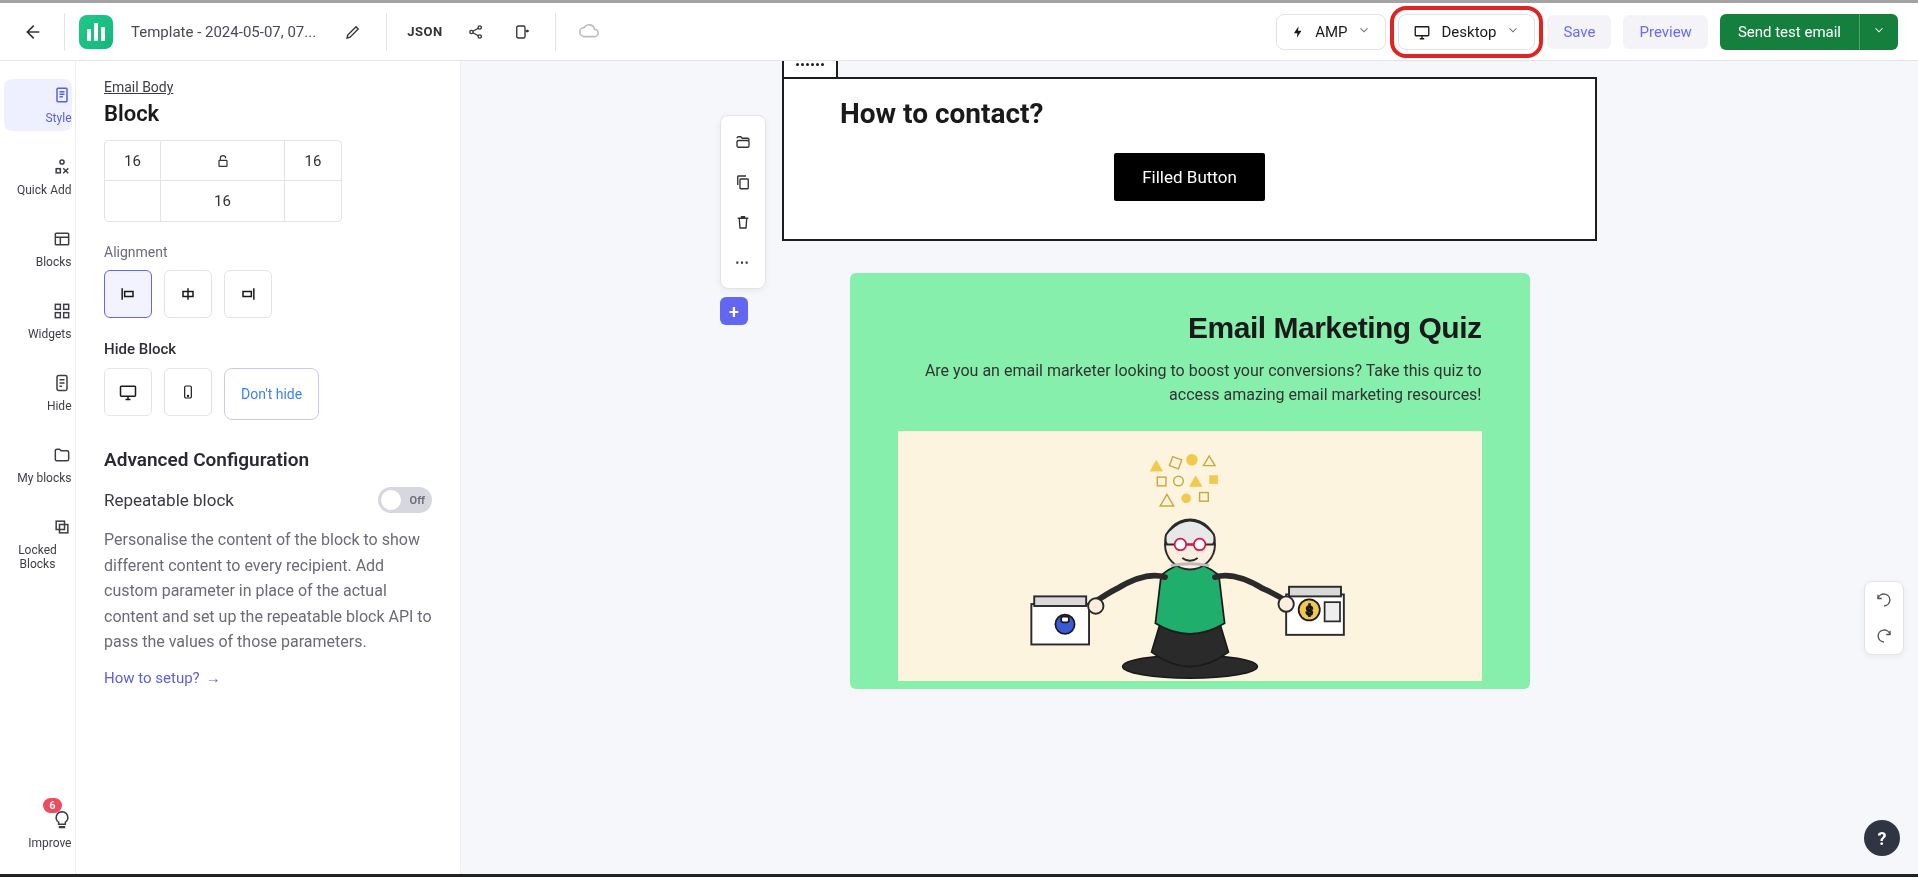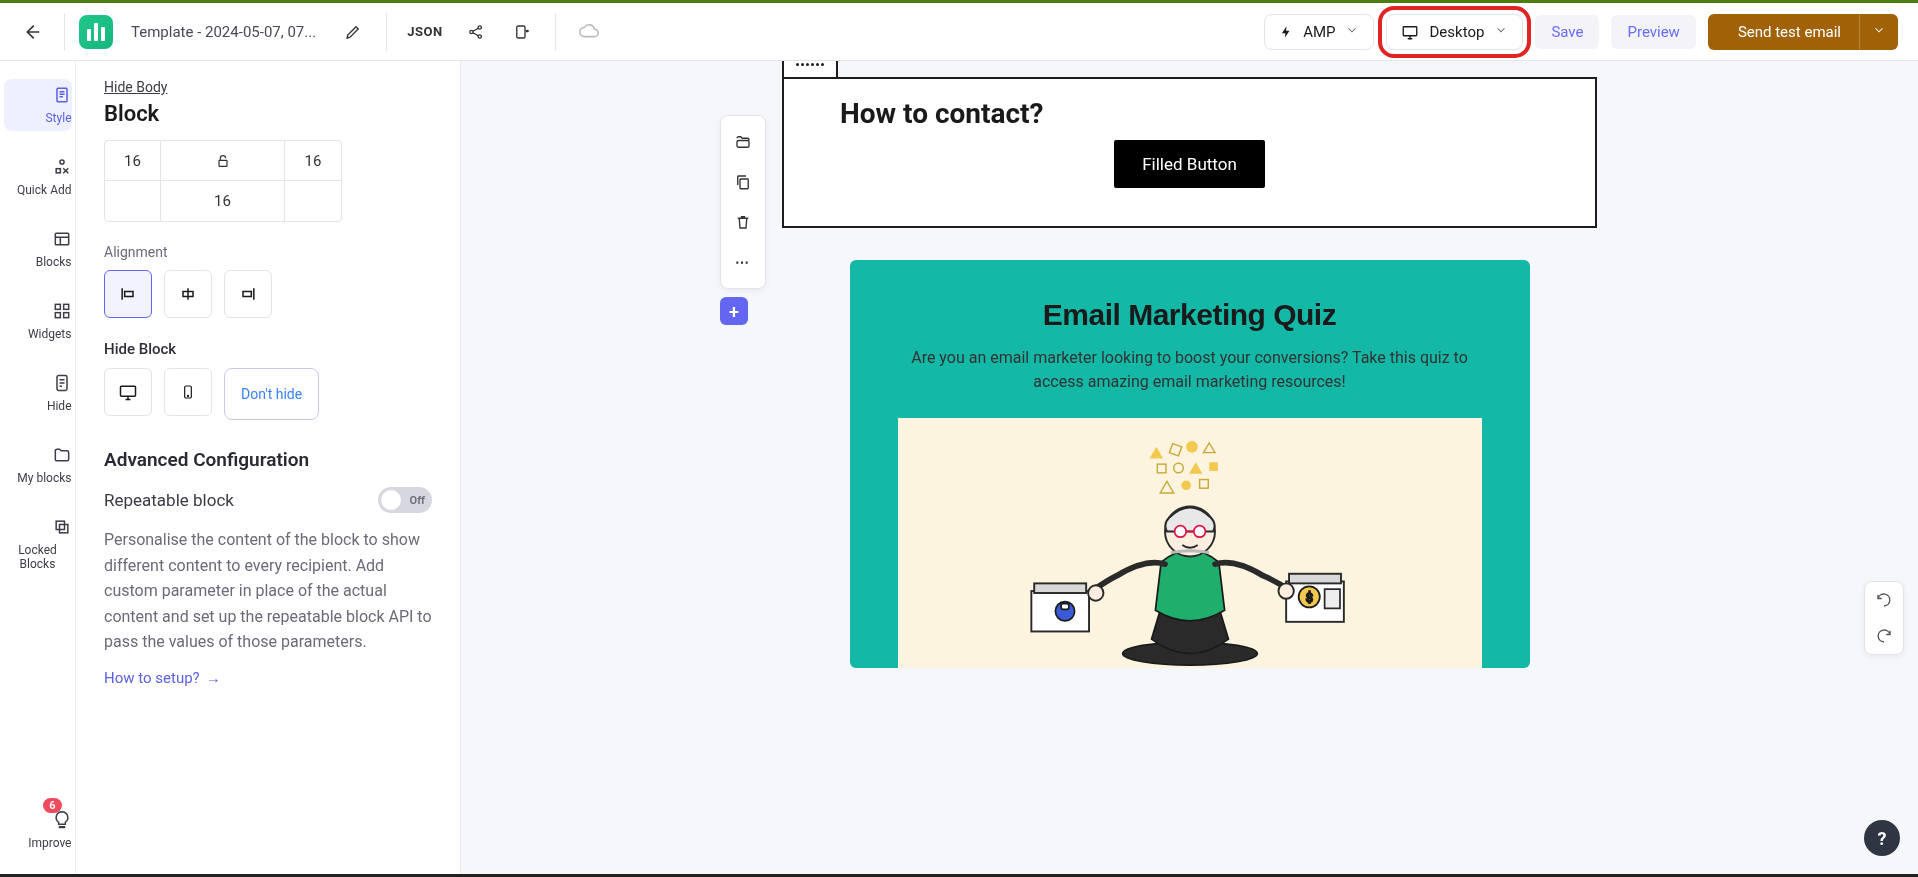--- a/index.html
+++ b/index.html
@@ -1,35 +1,35 @@
 <!DOCTYPE html>
 <html><head>
 <meta charset="utf-8">
 <style>
 * { box-sizing: border-box; margin: 0; padding: 0; }
 body { font-family: -apple-system, BlinkMacSystemFont, "Segoe UI", Roboto, sans-serif; font-size: 14px; color: #1a1a1a; background: #fff; }
-.app { display: flex; flex-direction: column; height: 877px; width: 1918px; border-top: 3px solid #4d7c0f; border-bottom: 3px solid #222; }
+.app { display: flex; flex-direction: column; height: 877px; width: 1918px; border-top: 3px solid #a3a3a3; border-bottom: 3px solid #222; }
 
 
 .topbar { display: flex; align-items: center; height: 58px; border-bottom: 1px solid #e5e5e9; padding: 0 12px; gap: 8px; }
 .icon-btn { display: inline-flex; align-items: center; justify-content: center; width: 38px; height: 38px; border-radius: 6px; cursor: pointer; color: #333; }
 .logo { width: 34px; height: 34px; border-radius: 8px; background: linear-gradient(135deg,#21c78b,#16b67d); display: flex; align-items: center; justify-content: center; }
 .logo-bars { display: flex; gap: 3px; align-items: flex-end; }
 .logo-bars span { width: 4px; background: #fff; border-radius: 1px; }
 .logo-bars span:nth-child(1){height:12px}.logo-bars span:nth-child(2){height:18px}.logo-bars span:nth-child(3){height:14px}
 .template-name { color: #4a4a55; font-size: 15px; padding: 0 10px; min-width: 200px; max-width: 210px; overflow: hidden; text-overflow: ellipsis; white-space: nowrap; }
 .sep { width: 1px; height: 38px; background: #e5e5e9; margin: 0 6px; }
 .json-label { font-weight: 700; font-size: 13px; letter-spacing: 0.5px; color: #333; padding: 0 6px; cursor: pointer; }
 .topbar-spacer { flex: 1; }
 .topbar-right { display: flex; align-items: center; gap: 12px; padding-right: 8px; }
 .select-pill { display: inline-flex; align-items: center; gap: 10px; border: 1px solid #e3e3e9; border-radius: 8px; padding: 8px 14px; background: #fff; cursor: pointer; font-size: 15px; }
 .select-pill .chev { color: #666; }
 .highlight-red { outline: 4px solid #e02424; outline-offset: 4px; align-items: flex-end; }
 .btn-plain { padding: 8px 16px; border-radius: 6px; background: #f3f3f8; color: #6a6cf5; cursor: pointer; font-size: 15px; }
-.btn-primary { display: inline-flex; align-items: center; background: #a16207; color: #fff; border-radius: 6px; overflow: hidden; cursor: pointer; font-size: 15px; padding-left: 12px; }
+.btn-primary { display: inline-flex; align-items: center; background: #15803d; color: #fff; border-radius: 6px; overflow: hidden; cursor: pointer; font-size: 15px; }
 .btn-primary .main { padding: 9px 18px; }
 .btn-primary .dd { padding: 9px 12px; border-left: 1px solid rgba(255,255,255,0.25); }
 .cloud { color: #b9bcc4; }
 
 
 .body { display: flex; flex: 1; min-height: 0; }
 .rail { width: 76px; border-right: 1px solid #eceef2; display: flex; flex-direction: column; align-items: center; padding-top: 18px; gap: 20px; position: relative; }
 .rail-item { width: 68px; display: flex; flex-direction: column; align-items: flex-end; gap: 6px; color: #3d3d48; cursor: pointer; font-size: 12px; padding: 6px 0; border-radius: 8px; }
 .rail-item.active { background: #eef0ff; color: #5b5fe0; }
 .rail-item svg { width: 20px; height: 20px; }
@@ -66,24 +66,24 @@
 .canvas-wrap { flex: 1; background: #f6f7fa; position: relative; overflow: auto; }
 .canvas-inner { padding: 16px 40px 40px; display: flex; flex-direction: column; align-items: center; }
 .block-selected { width: 815px; background: #fff; border: 2px solid #1d1d1f; position: relative; padding: 18px 56px 38px; }
 .drag-handle { position: absolute; left: -2px; top: -2px; width: 56px; height: 28px; background: #fff; border: 2px solid #1d1d1f; border-bottom: none; transform: translateY(-100%); display: flex; align-items: center; justify-content: center; gap: 2px; }
 .drag-handle .dot { width: 3px; height: 3px; background: #1d1d1f; border-radius: 50%; }
 .float-tools { position: absolute; left: -64px; top: 36px; width: 46px; background: #fff; border: 1px solid #e3e3e9; border-radius: 8px; display: flex; flex-direction: column; align-items: center; padding: 6px 0; box-shadow: 0 2px 6px rgba(0,0,0,0.06); }
 .float-tools .t { width: 36px; height: 40px; display: flex; align-items: center; justify-content: center; cursor: pointer; color: #333; }
 .add-btn { position: absolute; left: -64px; top: 218px; width: 28px; height: 28px; background: #6366f1; color: #fff; border-radius: 6px; display: flex; align-items: center; justify-content: center; cursor: pointer; font-size: 18px; font-weight: 600; }
 .block-h { font-size: 28px; font-weight: 700; margin-bottom: 10px; }
 .block-p { font-size: 17px; color: #222; margin-bottom: 40px; }
-.filled-btn { display: inline-block; background: #000; color: #fff; padding: 14px 28px; font-size: 17px; border-radius: 2px; cursor: pointer; }
+.filled-btn { display: inline-block; background: #000; color: #fff; padding: 14px 28px; font-size: 17px; border-radius: 2px; cursor: pointer; margin-top: 13px; }
 .block-center { text-align: center; }
 
-.block2 { width: 680px; background: #14b8a6; margin-top: 32px; border-radius: 6px; padding: 38px 48px 0; text-align: center; }
+.block2 { width: 680px; background: #86efac; margin-top: 32px; border-radius: 6px; padding: 38px 48px 8px; text-align: right; }
 .block2 h2 { font-size: 30px; font-weight: 800; font-family: Arial Black, Arial, sans-serif; margin-bottom: 14px; letter-spacing: -0.5px; }
 .block2 p { font-size: 16px; color: #333; line-height: 1.5; margin-bottom: 24px; }
 .illus { background: #fcf4df; height: 250px; position: relative; overflow: hidden; }
 
 
 .float-right { position: absolute; right: 14px; top: 520px; width: 40px; background: #fff; border: 1px solid #e3e3e9; border-radius: 8px; display: flex; flex-direction: column; align-items: center; box-shadow: 0 2px 6px rgba(0,0,0,0.06); }
 .float-right div { width: 36px; height: 36px; display: flex; align-items: center; justify-content: center; color: #555; cursor: pointer; }
 .help-fab { position: absolute; right: 18px; bottom: 18px; width: 36px; height: 36px; border-radius: 50%; background: #2f3542; color: #fff; display: flex; align-items: center; justify-content: center; font-size: 18px; font-weight: 700; cursor: pointer; }
 
 svg { stroke: currentColor; fill: none; stroke-width: 1.8; }
@@ -224,21 +224,21 @@
       <div class="rail-item rail-improve">
         <span class="improve-badge">6</span>
         <svg viewBox="0 0 24 24" fill="currentColor" stroke="none">
             <path d="M9 21h6v-1H9v1zm3-19a7 7 0 00-4 12.7V17h8v-2.3A7 7 0 0012 2z"></path>
           </svg>
         <span>Improve</span>
       </div>
     </div>
 
     <div class="panel">
-      <a class="crumb">Hide Body</a>
+      <a class="crumb">Email Body</a>
       <h2>Block</h2>
       <div class="padding-grid">
         <div>16</div>
         <div class="lock">
             <svg width="16" height="16" viewBox="0 0 24 24">
               <rect x="6" y="11" width="12" height="9" rx="1"></rect>
               <path d="M8 11V8a4 4 0 018 0"></path>
             </svg>
           </div>
         <div>16</div>

